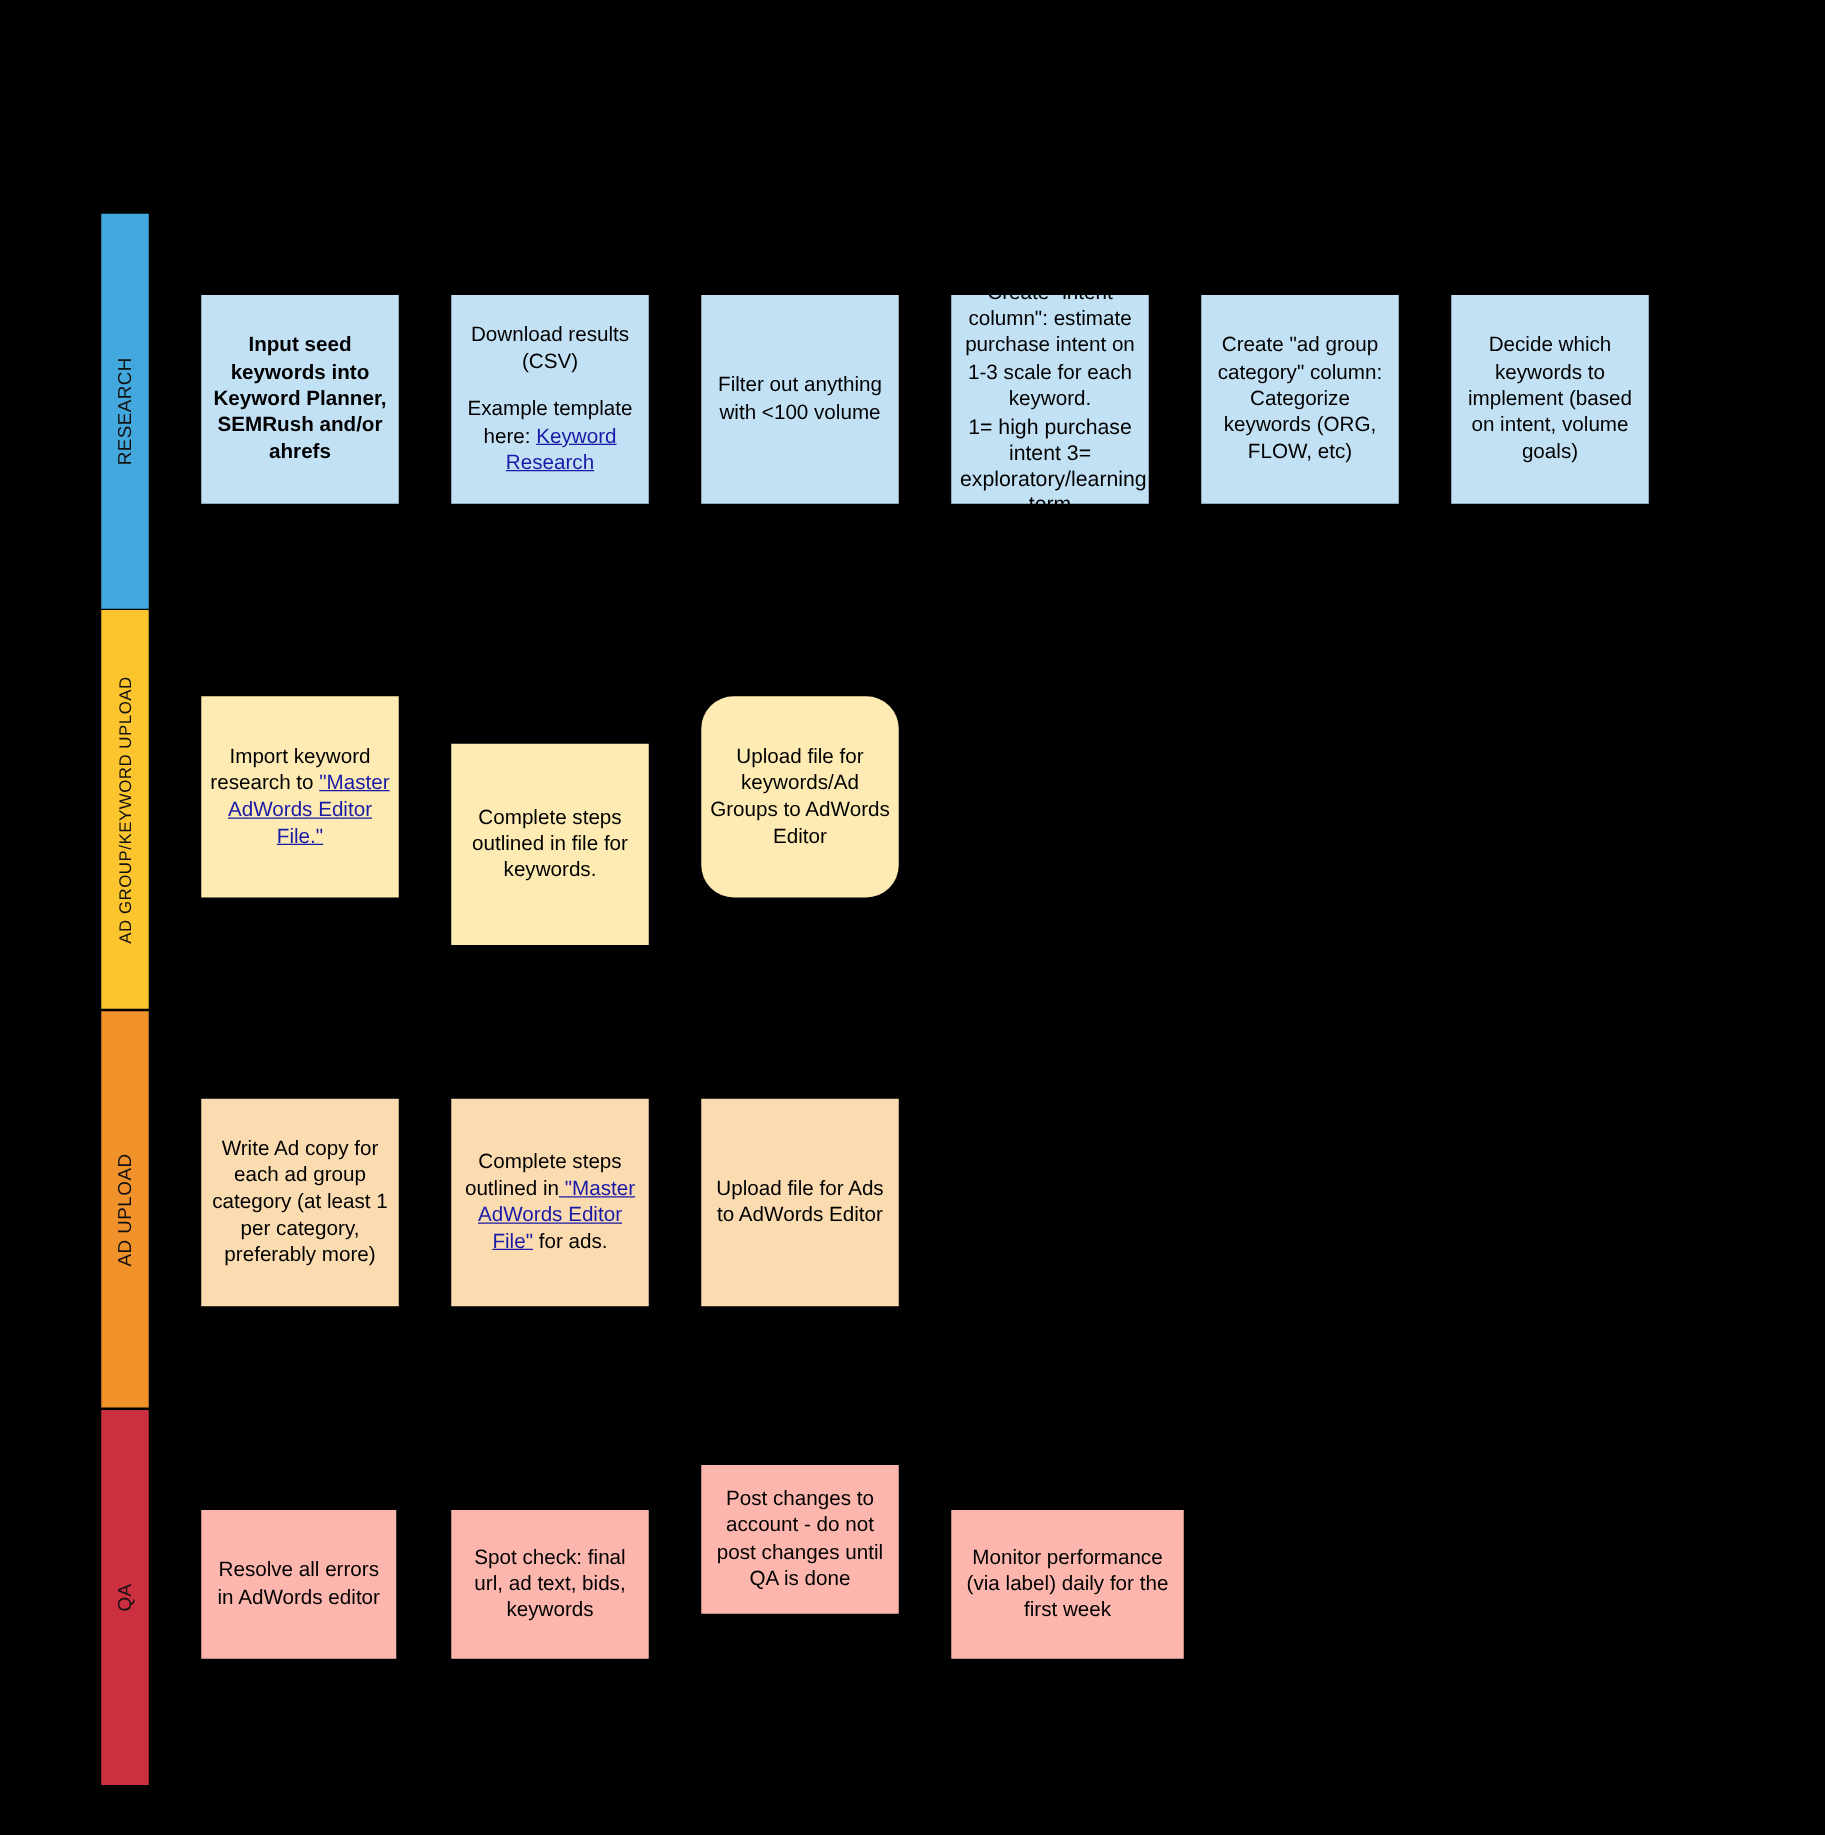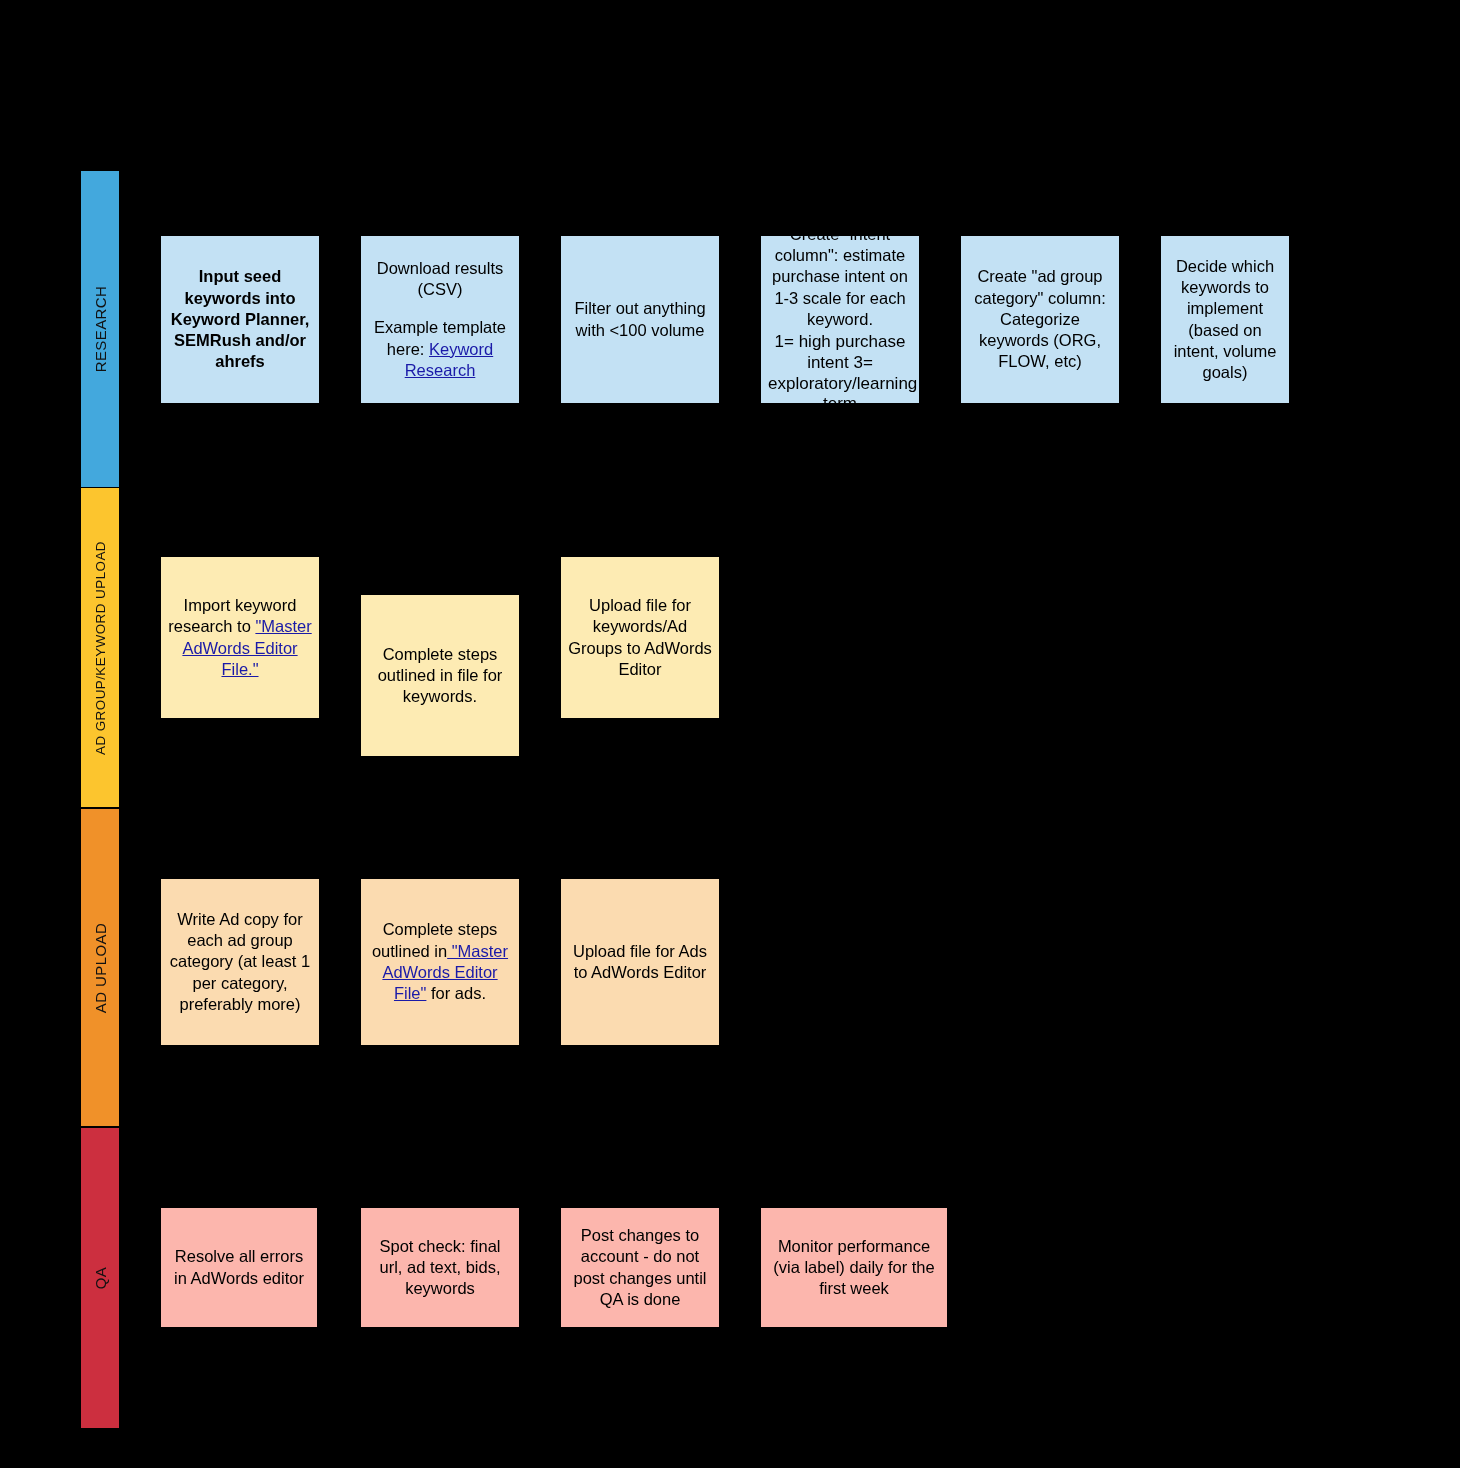--- a/index.html
+++ b/index.html
@@ -112,39 +112,39 @@
     <span class="inner">
       <span>Create "intent column": estimate purchase intent on 1-3 scale for each keyword.</span>
       <span class="sub">1= high purchase intent 3= exploratory/learning term</span>
     </span>
   </div>
 
   <div class="box box-blue" style="left:961px; top:236px; width:158px; height:167px;">
     <span class="inner">Create "ad group category" column: Categorize keywords (ORG, FLOW, etc)</span>
   </div>
 
-  <div class="box box-blue" style="left:1161px; top:236px; width:128px; height:167px;">
+  <div class="box box-blue" style="left:1161px; top:236px; width:158px; height:167px;">
     <span class="inner">Decide which keywords to implement (based on intent, volume goals)</span>
   </div>
 
   <div class="lane lane-agku">
     <span class="lane-label">AD GROUP/KEYWORD UPLOAD</span>
   </div>
 
   <div class="box box-yellow" style="left:161px; top:557px; width:158px; height:161px;">
     <span class="inner">
       <span>Import keyword research to </span><a class="lnk" href="#">"Master AdWords Editor File."</a>
     </span>
   </div>
 
   <div class="box box-yellow" style="left:361px; top:557px; width:158px; height:161px;margin-top:38px;">
     <span class="inner">Complete steps outlined in file for keywords.</span>
   </div>
 
-  <div class="box box-yellow" style="left:561px; top:557px; width:158px; height:161px;">
+  <div class="box box-yellow" style="left:561px; top:557px; width:158px; height:161px;border-radius:26px;">
     <span class="inner">Upload file for keywords/Ad Groups to AdWords Editor</span>
   </div>
 
   <div class="lane lane-adupload">
     <span class="lane-label">AD UPLOAD</span>
   </div>
 
   <div class="box box-orange" style="left:161px; top:879px; width:158px; height:166px;">
     <span class="inner">Write Ad copy for each ad group category (at least 1 per category, preferably more)</span>
   </div>
@@ -164,21 +164,21 @@
   </div>
 
   <div class="box box-pink" style="left:161px; top:1208px; width:156px; height:119px;">
     <span class="inner">Resolve all errors in AdWords editor</span>
   </div>
 
   <div class="box box-pink" style="left:361px; top:1208px; width:158px; height:119px;justify-content:center;">
     <span class="inner">Spot check: final url, ad text, bids, keywords</span>
   </div>
 
-  <div class="box box-pink" style="left:561px; top:1208px; width:158px; height:119px;align-items:center;">
+  <div class="box box-pink" style="left:561px; top:1172px; width:158px; height:119px;align-items:center;">
     <span class="inner">Post changes to account - do not post changes until QA is done</span>
   </div>
 
   <div class="box box-pink" style="left:761px; top:1208px; width:186px; height:119px;">
     <span class="inner">Monitor performance (via label) daily for the first week</span>
   </div>
 
 </div>
 
 </body></html>

